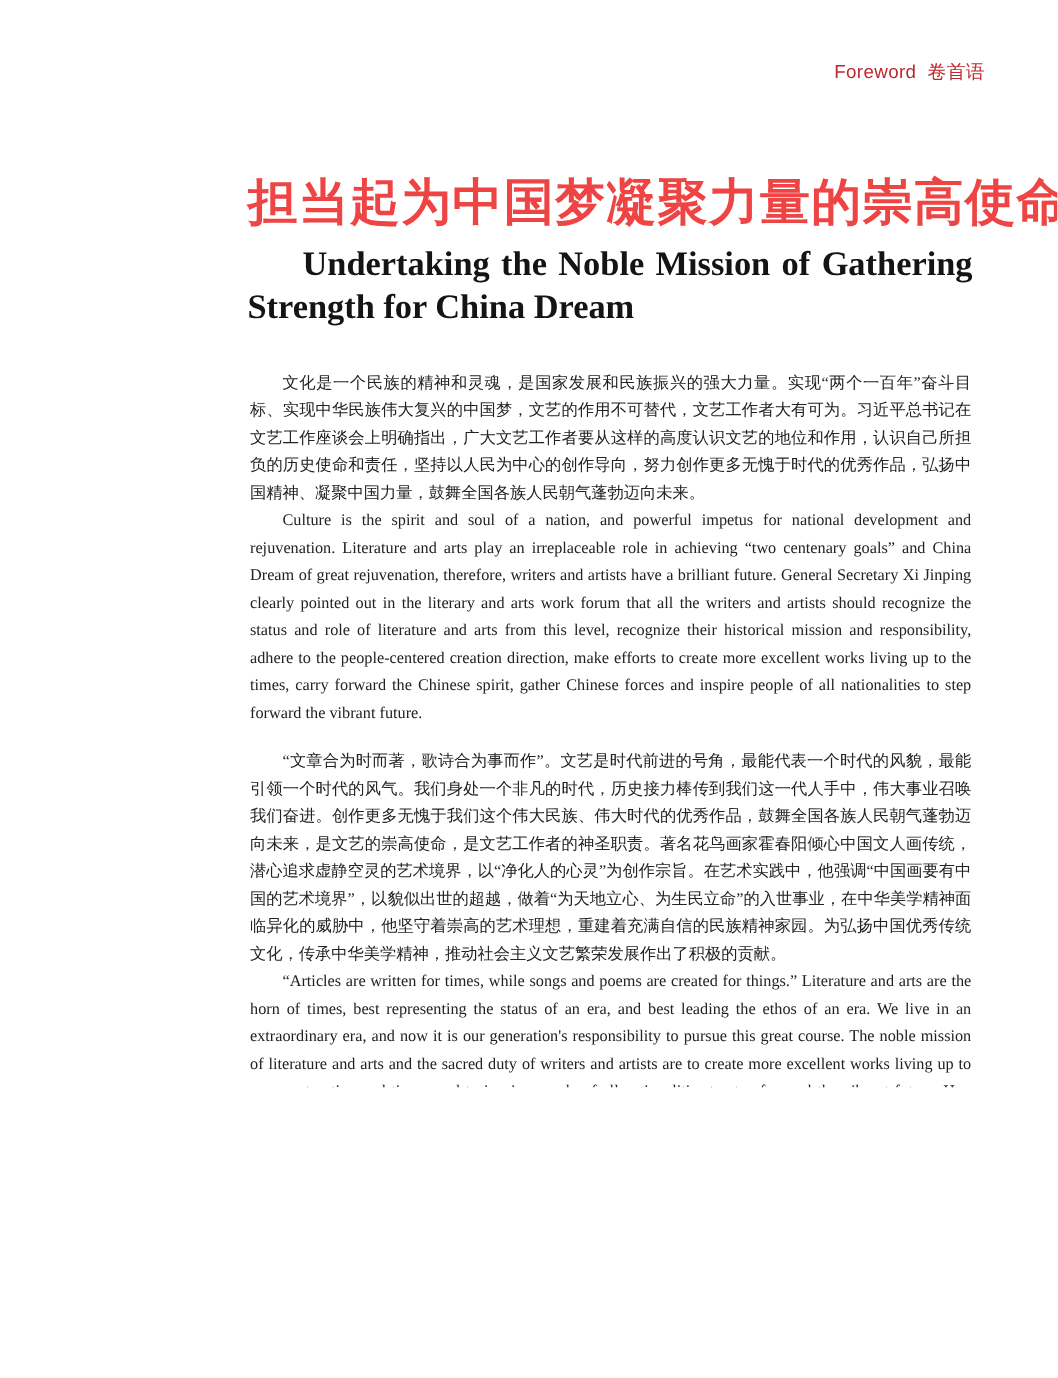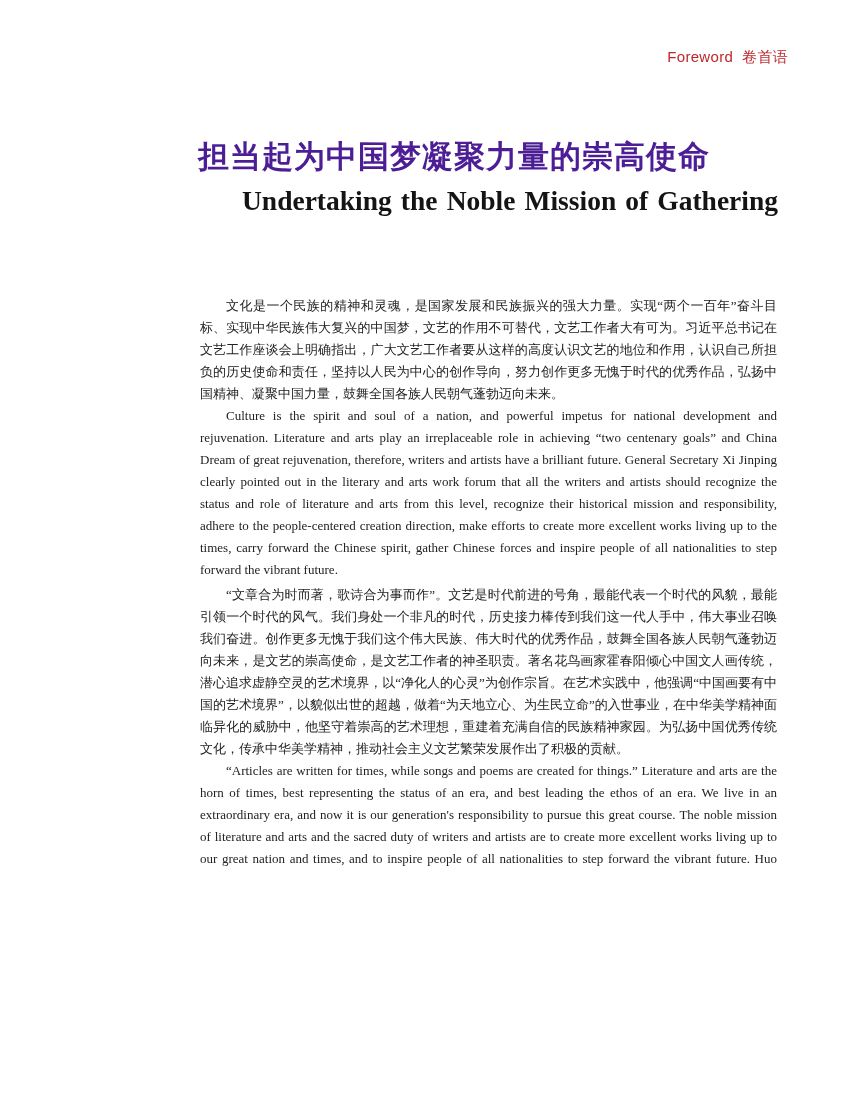--- a/index.html
+++ b/index.html
@@ -23,24 +23,24 @@
   }
   .header .hdr-en { margin-right: 9px; }
   .title-block {
     position: absolute;
     left: 198px;
     top: 139px;
     width: 580px;
   }
   .title-zh {
     margin: 0 0 9px 0;
-    font-size: 31px;
+    font-size: 40px;
     font-weight: 700;
     letter-spacing: 1px;
-    color: #4c1d95;
+    color: #ef4444;
     line-height: 1.15;
     white-space: nowrap;
   }
   .title-en-line {
     font-size: 27.5px;
     font-weight: 700;
     line-height: 34px;
     color: #141414;
   }
   .title-en-line.fill {
@@ -55,21 +55,21 @@
     width: 577px;
   }
   .para {
     margin: 0;
     text-align: justify;
     text-indent: 2em;
     line-height: 22px;
     font-size: 13px;
     color: #222222;
   }
-  .section-gap { margin-top: 3px; }
+  .section-gap { margin-top: 17px; }
   .signature-block {
     margin: 24px 40px 0 auto;
     width: 128px;
     text-align: center;
   }
   .signature-block svg { display: block; margin: 0 auto 2px auto; }
   .signature-name {
     font-size: 12.5px;
     font-weight: 700;
     color: #2a2a2a;
@@ -83,20 +83,21 @@
 <div class="page">
 
   <div class="header">
     <span class="hdr-en">Foreword</span><span class="hdr-zh">卷首语</span>
   </div>
 
   <div class="title-block">
     <h1 class="title-zh">担当起为中国梦凝聚力量的崇高使命</h1>
     <div class="title-en">
       <div class="title-en-line fill">Undertaking the Noble Mission of Gathering</div>
+      <div class="title-en-line">Strength for China Dream</div>
     </div>
   </div>
 
   <div class="body-block">
 
     <section class="section">
       <p class="para para-zh">文化是一个民族的精神和灵魂，是国家发展和民族振兴的强大力量。实现“两个一百年”奋斗目标、实现中华民族伟大复兴的中国梦，文艺的作用不可替代，文艺工作者大有可为。习近平总书记在文艺工作座谈会上明确指出，广大文艺工作者要从这样的高度认识文艺的地位和作用，认识自己所担负的历史使命和责任，坚持以人民为中心的创作导向，努力创作更多无愧于时代的优秀作品，弘扬中国精神、凝聚中国力量，鼓舞全国各族人民朝气蓬勃迈向未来。</p>
       <p class="para para-en">Culture is the spirit and soul of a nation, and powerful impetus for national development and rejuvenation. Literature and arts play an irreplaceable role in achieving “two centenary goals” and China Dream of great rejuvenation, therefore, writers and artists have a brilliant future. General Secretary Xi Jinping clearly pointed out in the literary and arts work forum that all the writers and artists should recognize the status and role of literature and arts from this level, recognize their historical mission and responsibility, adhere to the people-centered creation direction, make efforts to create more excellent works living up to the times, carry forward the Chinese spirit, gather Chinese forces and inspire people of all nationalities to step forward the vibrant future.</p>
     </section>
 

